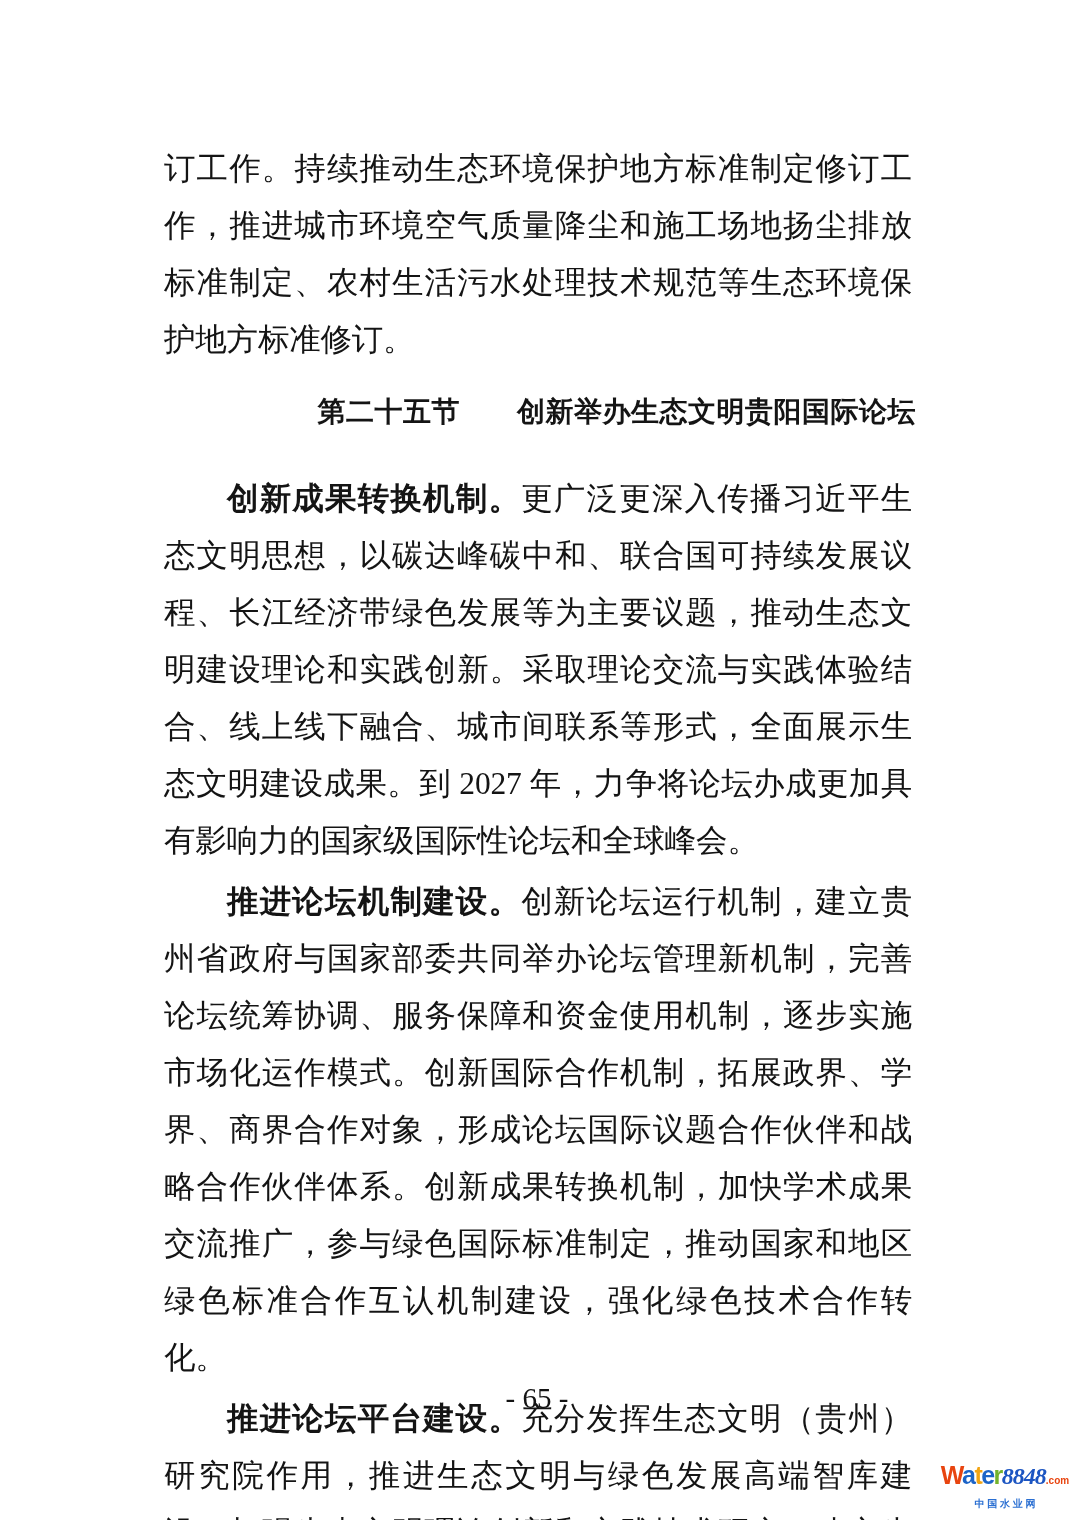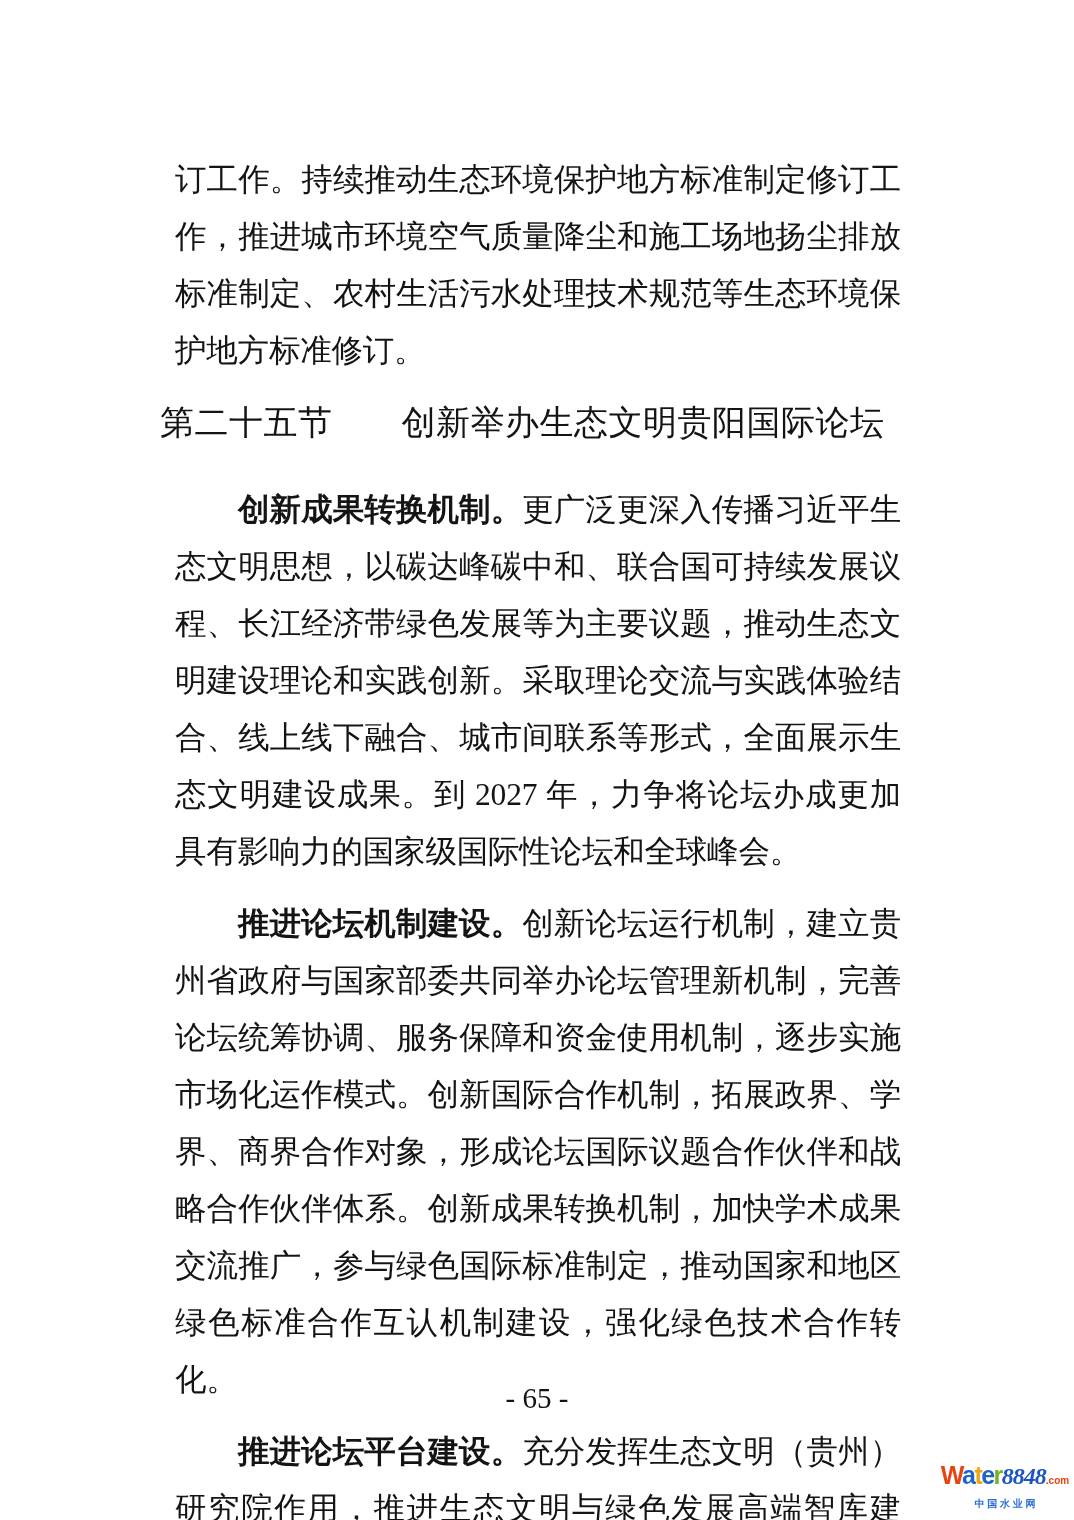--- a/index.html
+++ b/index.html
@@ -16,26 +16,26 @@
     position: absolute;
     left: 160px; top: 136px; width: 756px;
   }
   .body-text {
     font-size: 31.5px;
     line-height: 57px;
     text-align: justify;
     text-align-last: left;
     letter-spacing: -0.2px;
   }
-  p { margin: 15px; }
+  p { margin: 4px; }
   .para-indent { text-indent: 2em; }
   .section-heading {
-    font-size: 34px;
-    font-weight: normal;
-    text-align: left;
+    font-size: 28px;
+    font-weight: bold;
+    text-align: right;
     line-height: 44px;
     margin: 22px 0 36px 0;
     letter-spacing: 0.5px;
   }
   .lead { font-weight: bold; }
   .page-number {
     position: absolute;
     left: 0; right: 0; top: 1381px;
     text-align: center;
     font-size: 29px;

